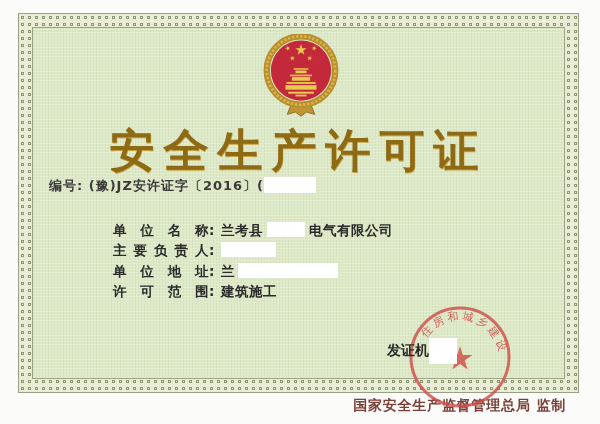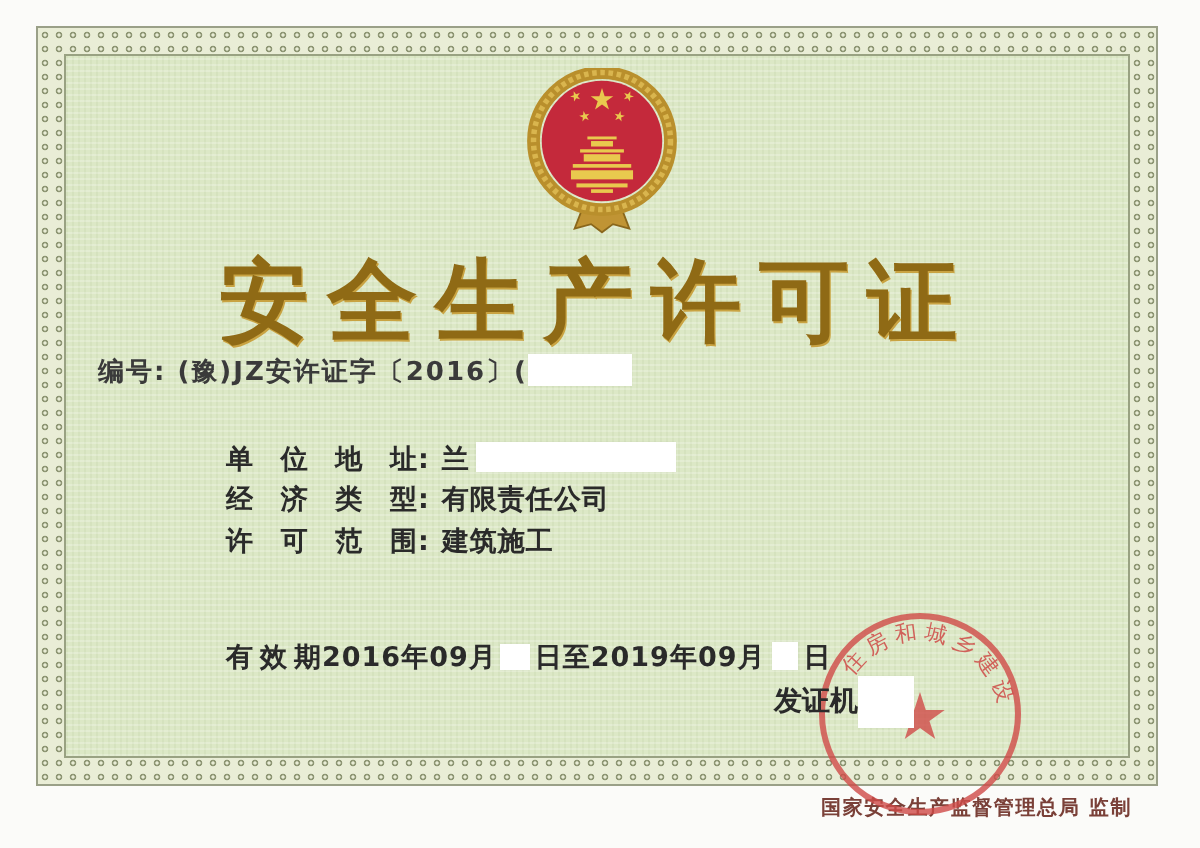--- a/index.html
+++ b/index.html
@@ -63,21 +63,21 @@
     font-size:14px;font-weight:600;color:#2a2a2a;white-space:nowrap;
   }
   .date-row{
     position:absolute;left:377px;top:343px;z-index:6;
     font-size:14px;font-weight:600;color:#2a2a2a;letter-spacing:2px;white-space:nowrap;
   }
   .redact-tall{vertical-align:-9px;}
   .seal{position:absolute;left:389px;top:291px;z-index:5;}
   .footer{
     position:absolute;right:34px;top:397px;z-index:2;
-    font-size:10px;font-weight:600;color:#7a4038;letter-spacing:0.8px;white-space:nowrap;
+    font-size:14px;font-weight:600;color:#7a4038;letter-spacing:0.8px;white-space:nowrap;
   }
 </style>
 </head>
 <body>
 
 <div class="cert">
   <div class="cert-inner"></div>
 
   <svg class="emblem" width="92" height="84" viewBox="0 0 100 92">
     <defs>
@@ -107,33 +107,33 @@
   <div class="title">安全生产许可证</div>
 
   <div class="number-row">
     <span>编号:</span>
     <span>(豫)JZ安许证字〔2016〕(</span><span class="redact" style="width:52px;height:16px;vertical-align:-3px;"></span>
   </div>
 
 
   <div class="fields">
     <div class="frow">
-      <span class="flabel">单位地址</span><span class="fcolon">:</span><span>兰</span><span class="redact" style="width:100px;height:15px;margin-left:3px;"></span>
+      <span class="flabel">单位名称</span><span class="fcolon">:</span><span>兰考县</span><span class="redact" style="width:38px;height:15px;margin:0 4px;"></span><span>电气有限公司</span>
     </div>
     <div class="frow">
-      <span class="flabel">经济类型</span><span class="fcolon">:</span><span>有限责任公司</span>
+      <span class="flabel">主要负责人</span><span class="fcolon">:</span><span></span><span class="redact" style="width:55px;height:15px;"></span>
+    </div>
+    <div class="frow">
+      <span class="flabel">单位地址</span><span class="fcolon">:</span><span>兰</span><span class="redact" style="width:100px;height:15px;margin-left:3px;"></span>
     </div>
     <div class="frow">
       <span class="flabel">许可范围</span><span class="fcolon">:</span><span>建筑施工</span>
     </div>
   </div>
 
-  <div class="validity-row">
-    <span class="flabel2">有效期</span><span>2016年09月</span><span class="redact" style="width:15px;height:13px;margin:0 2px;"></span><span>日至</span><span>2019年09月</span><span class="redact" style="width:13px;height:14px;margin:0 3px;"></span><span>日</span>
-  </div>
 
   <div class="issuer-row">
     <span>发证机</span><span class="redact redact-tall" style="width:28px;height:26px;"></span>
   </div>
 
 
   <svg class="seal" width="104" height="104" viewBox="0 0 104 104">
     <circle cx="52" cy="52" r="49" fill="none" stroke="#cf4a47" stroke-width="3" opacity="0.8"></circle>
     <path id="sealArc" d="M 15,70 A 40,40 0 1 1 89,70" fill="none"></path>
     <text font-size="11" fill="#cf4a47" opacity="0.85" letter-spacing="3">

